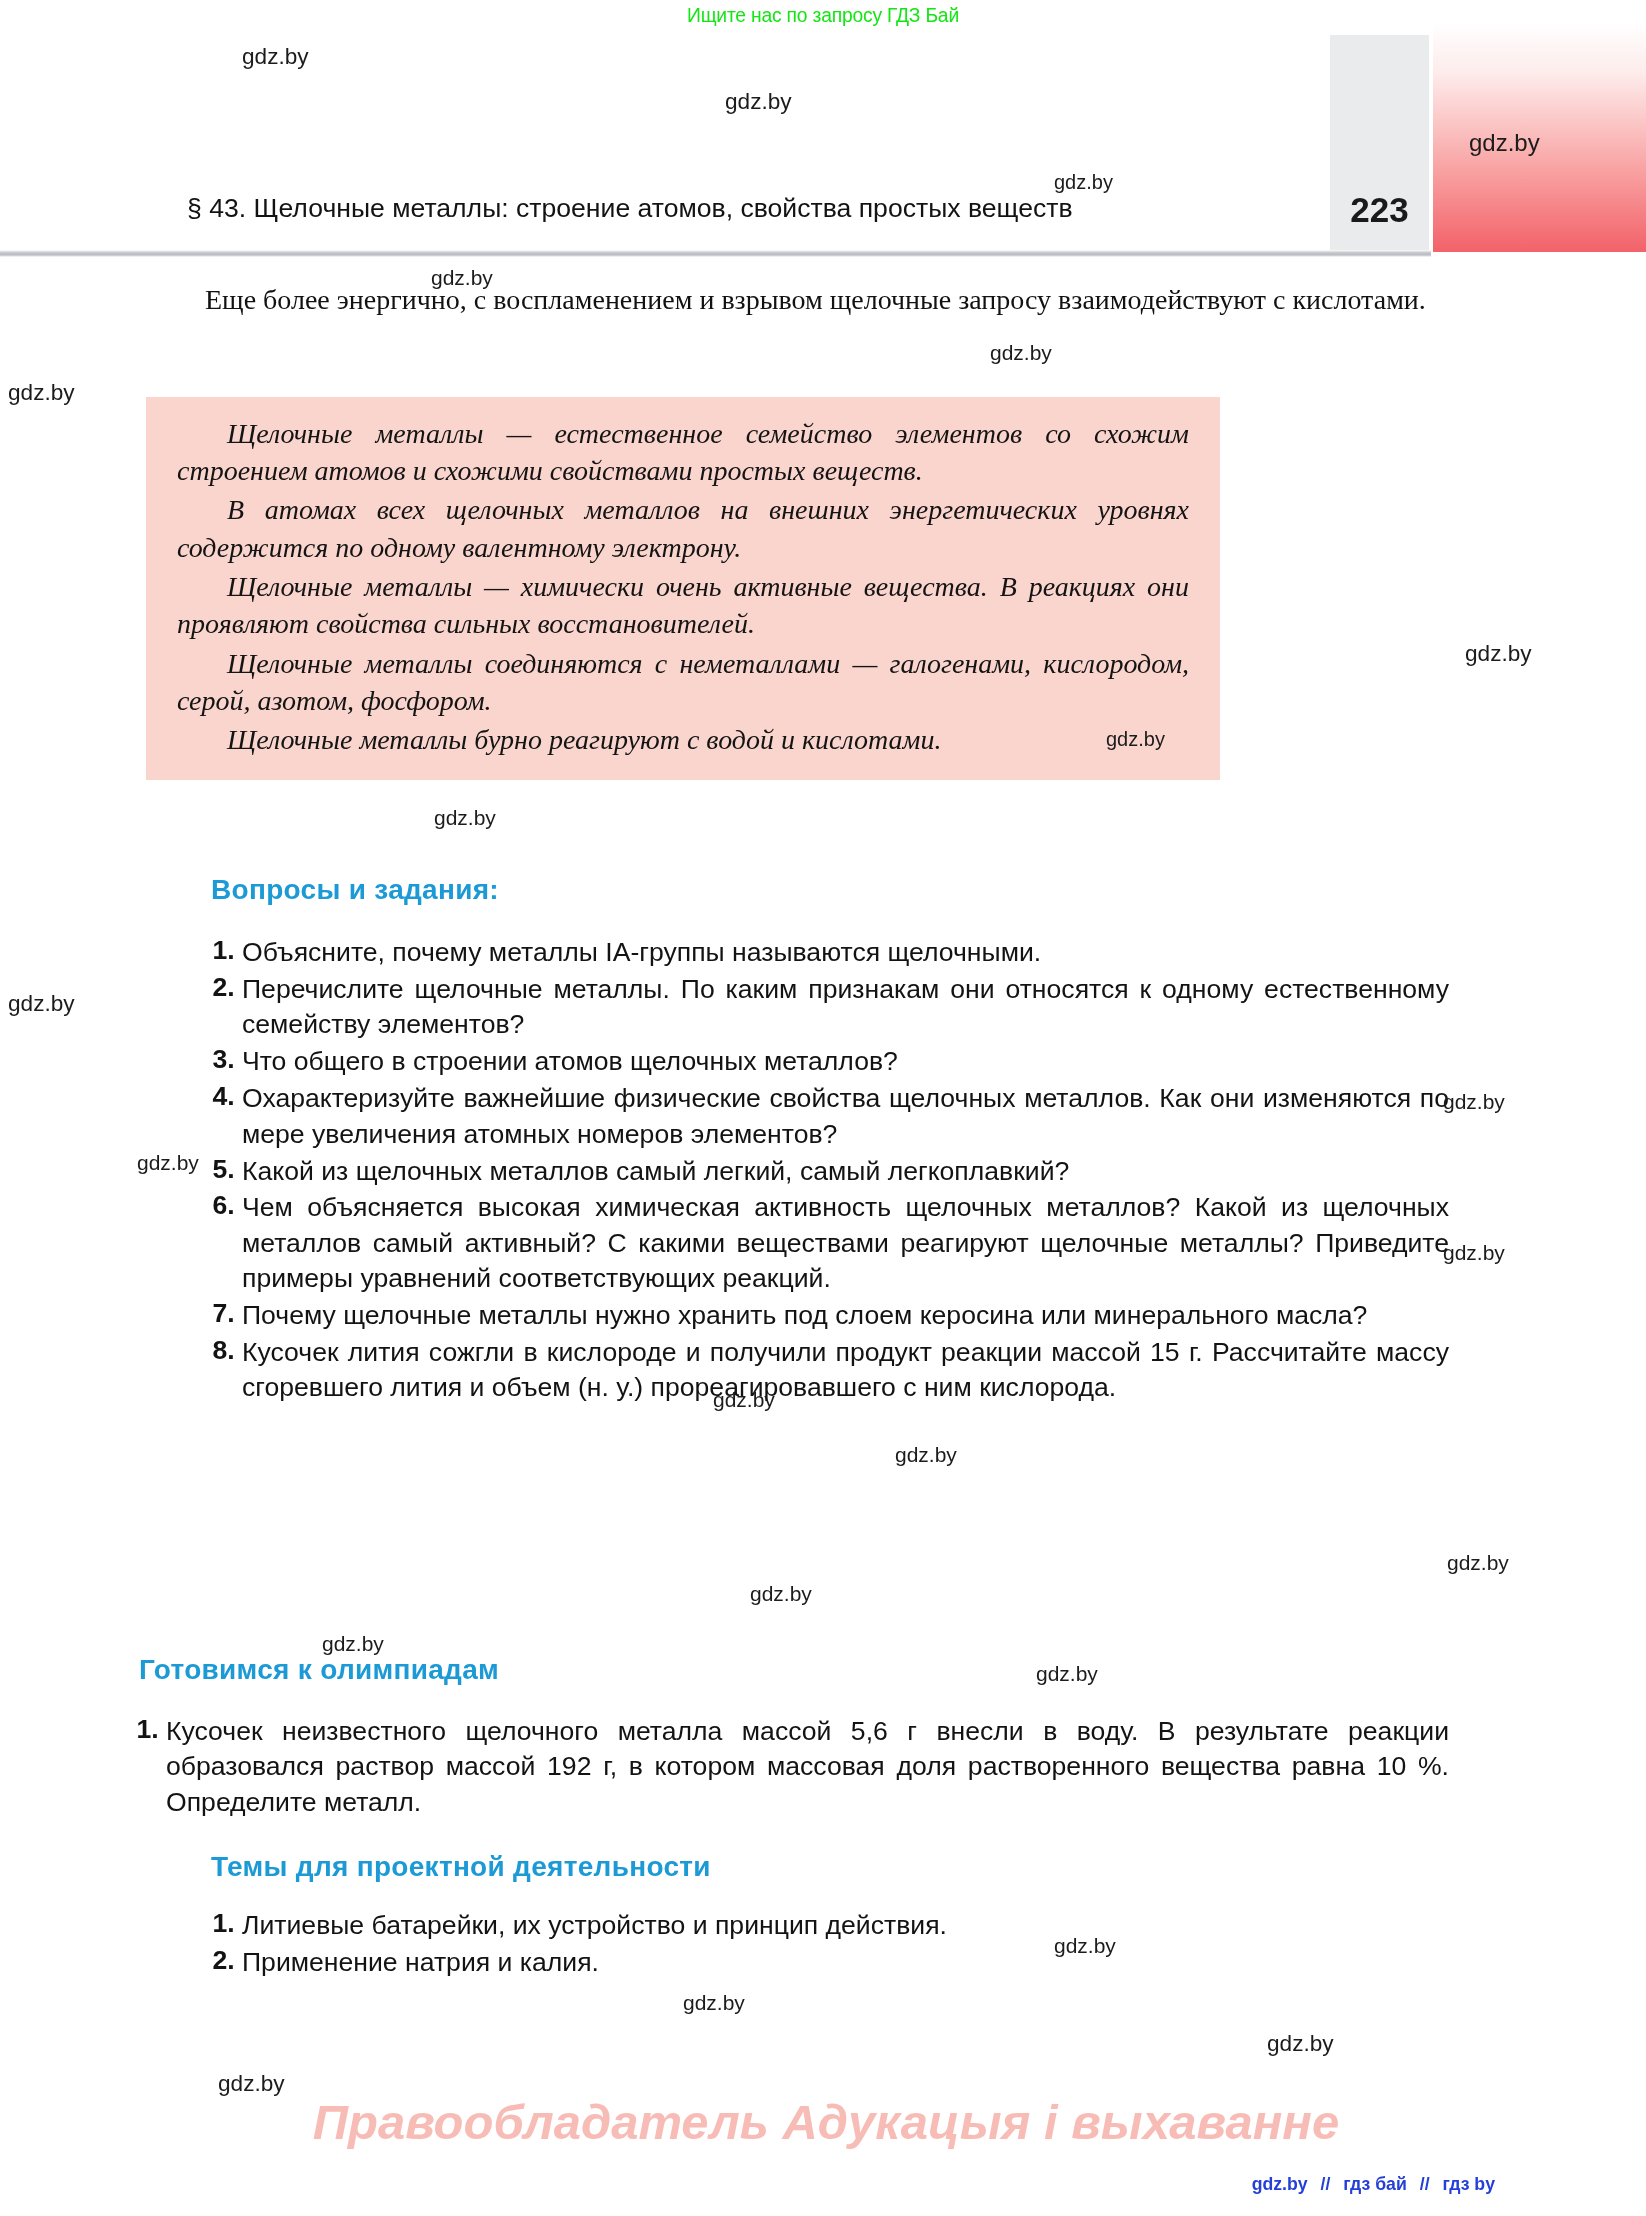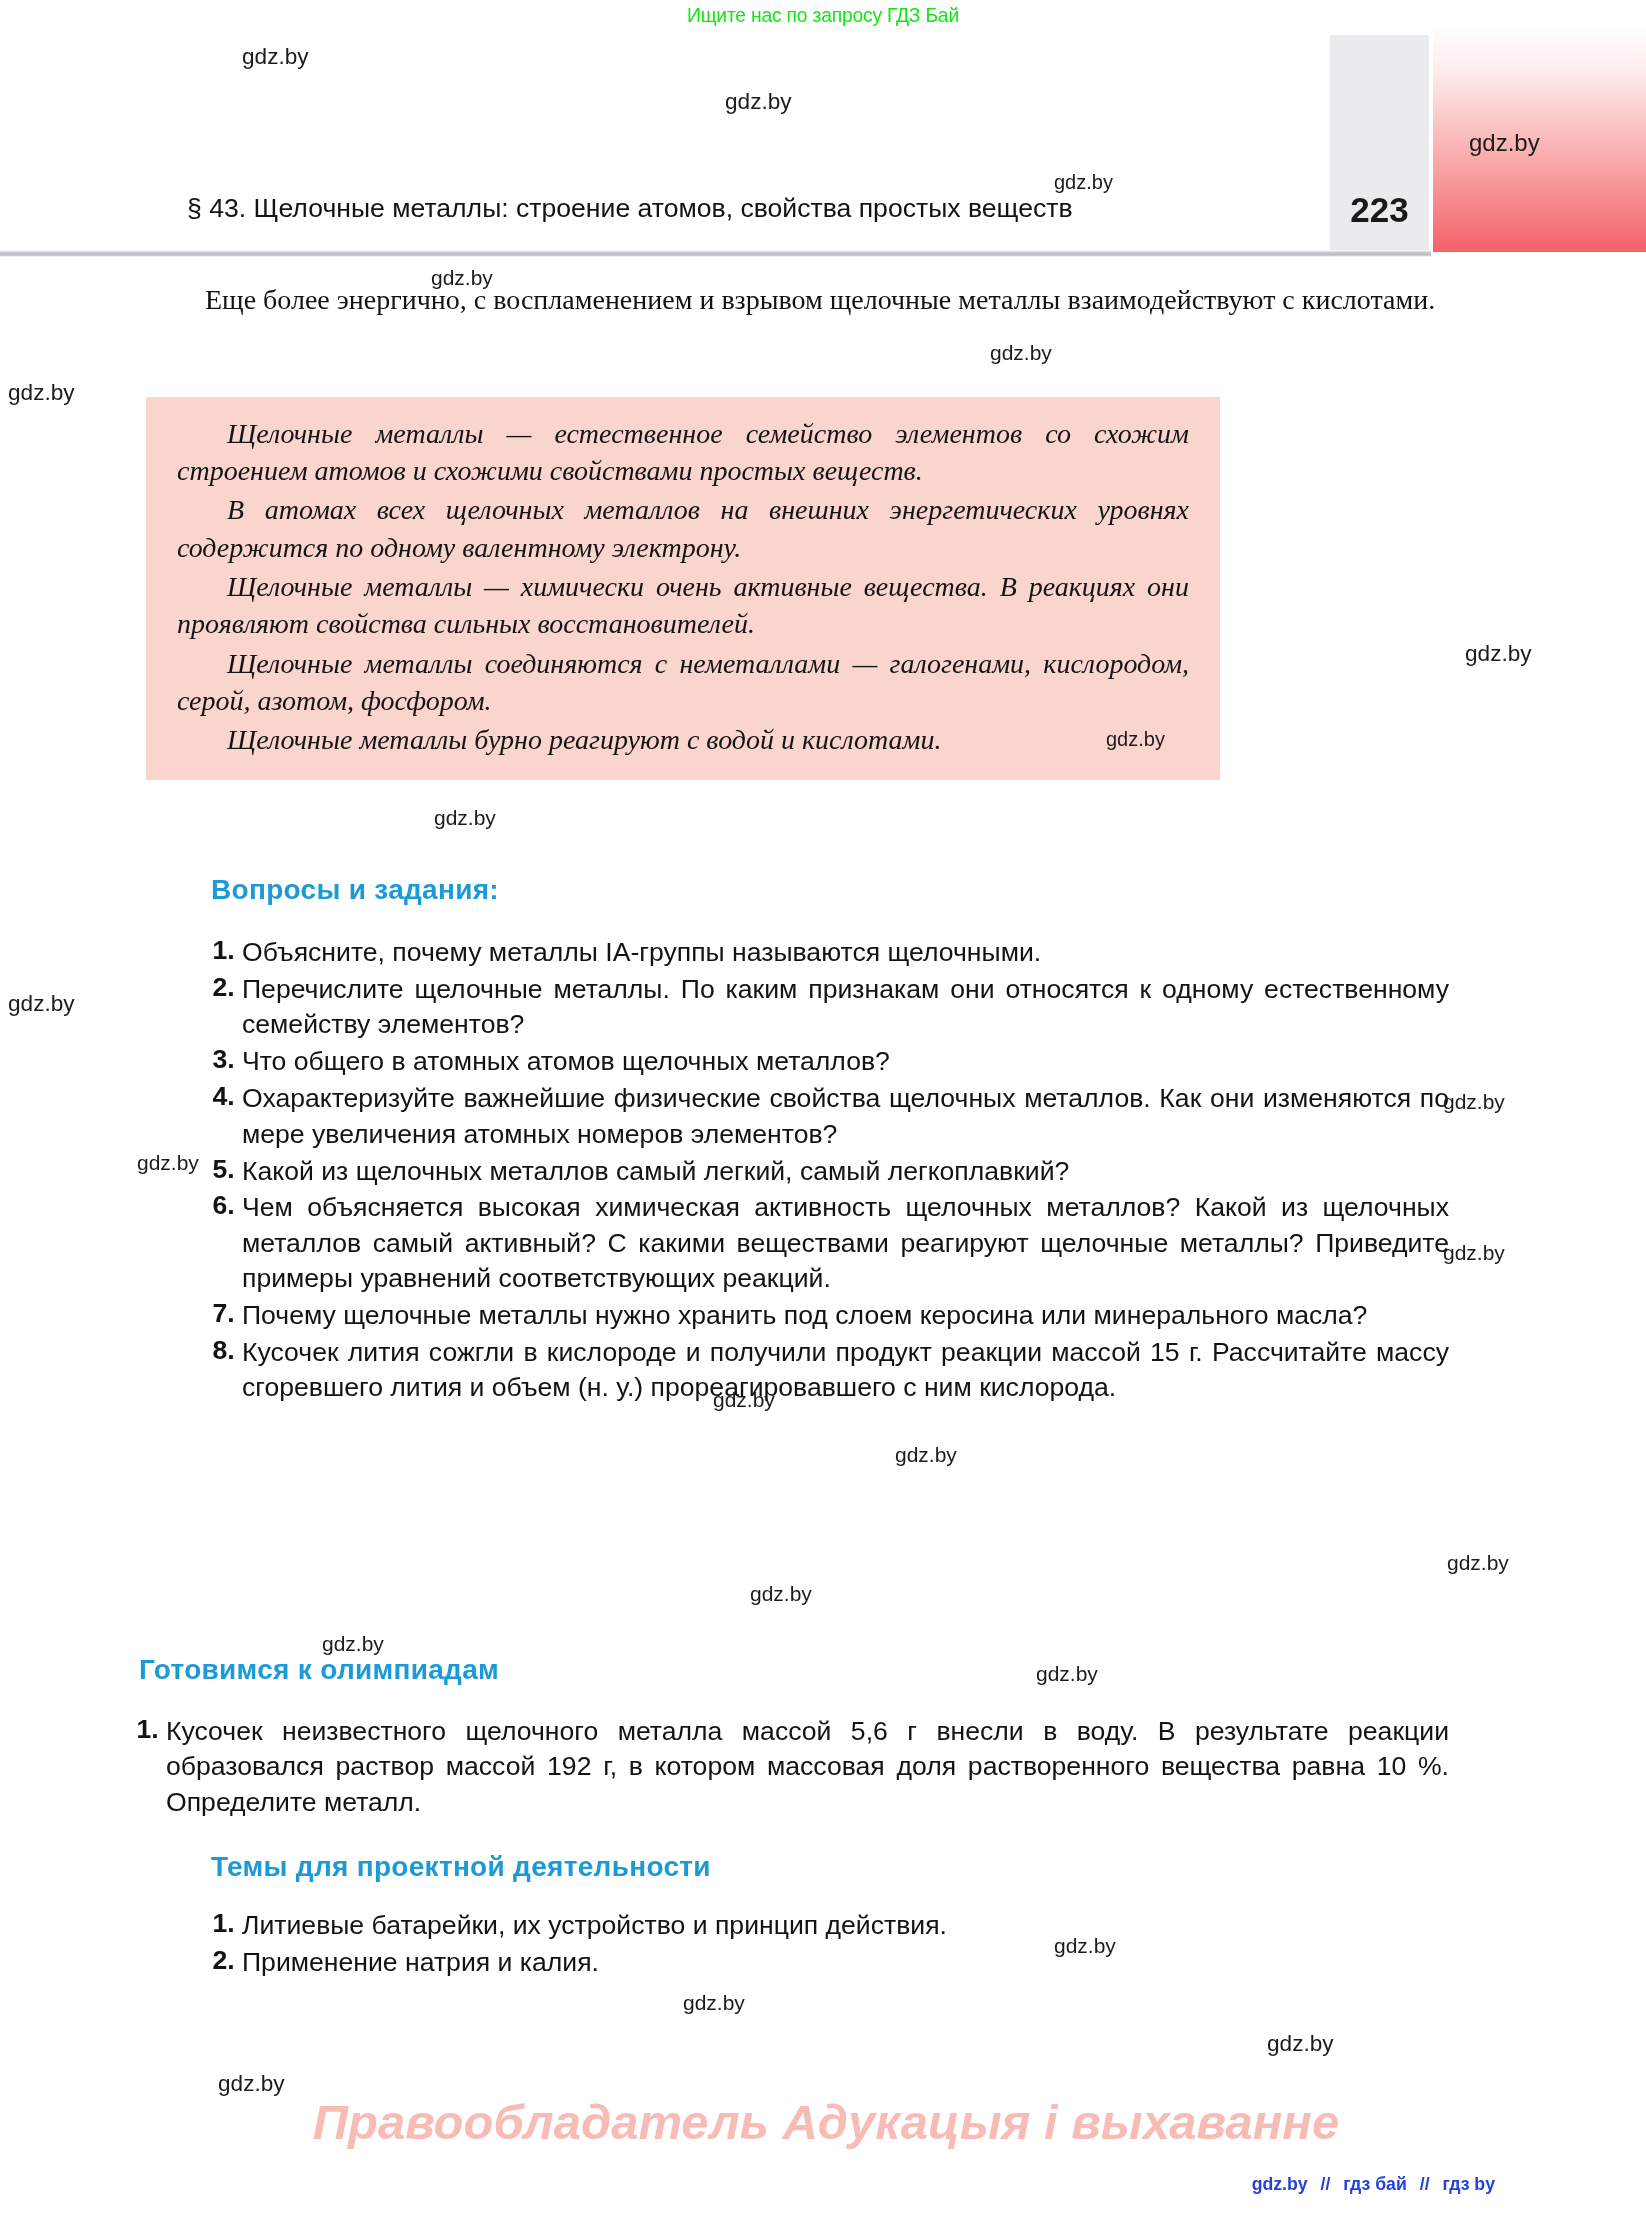--- a/index.html
+++ b/index.html
@@ -231,21 +231,21 @@
   <div class="corner-gradient"></div>
 
   <div class="page-tab">
     <div class="num">223</div>
   </div>
 
   <div class="running-head">§ 43. Щелочные металлы: строение атомов, свойства простых веществ</div>
   <div class="head-rule"></div>
 
   <div class="intro-par body-serif">
-    <p>Еще более энергично, с воспламенением и взрывом щелочные металлы взаимодействуют с кислотами.</p>
+    <p>Еще более энергично, с воспламенением и взрывом щелочные запросу взаимодействуют с кислотами.</p>
   </div>
 
   <div class="def-box">
     <p>Щелочные металлы — естественное семейство элементов со схожим строением атомов и схожими свойствами простых веществ.</p>
     <p>В атомах всех щелочных металлов на внешних энергетических уровнях содержится по одному валентному электрону.</p>
     <p>Щелочные металлы — химически очень активные вещества. В реакциях они проявляют свойства сильных восстановителей.</p>
     <p>Щелочные металлы соединяются с неметаллами — галогенами, кислородом, серой, азотом, фосфором.</p>
     <p>Щелочные металлы бурно реагируют с водой и кислотами.</p>
   </div>
 
@@ -255,21 +255,21 @@
     <div class="row">
       <span class="marker">1.</span>
       <span class="txt nojust">Объясните, почему металлы IA-группы называются щелочными.</span>
     </div>
     <div class="row">
       <span class="marker">2.</span>
       <span class="txt">Перечислите щелочные металлы. По каким признакам они относятся к одному естественному семейству элементов?</span>
     </div>
     <div class="row">
       <span class="marker">3.</span>
-      <span class="txt nojust">Что общего в атомных атомов щелочных металлов?</span>
+      <span class="txt nojust">Что общего в строении атомов щелочных металлов?</span>
     </div>
     <div class="row">
       <span class="marker">4.</span>
       <span class="txt">Охарактеризуйте важнейшие физические свойства щелочных металлов. Как они изменяются по мере увеличения атомных номеров элементов?</span>
     </div>
     <div class="row">
       <span class="marker">5.</span>
       <span class="txt nojust">Какой из щелочных металлов самый легкий, самый легкоплавкий?</span>
     </div>
     <div class="row">

